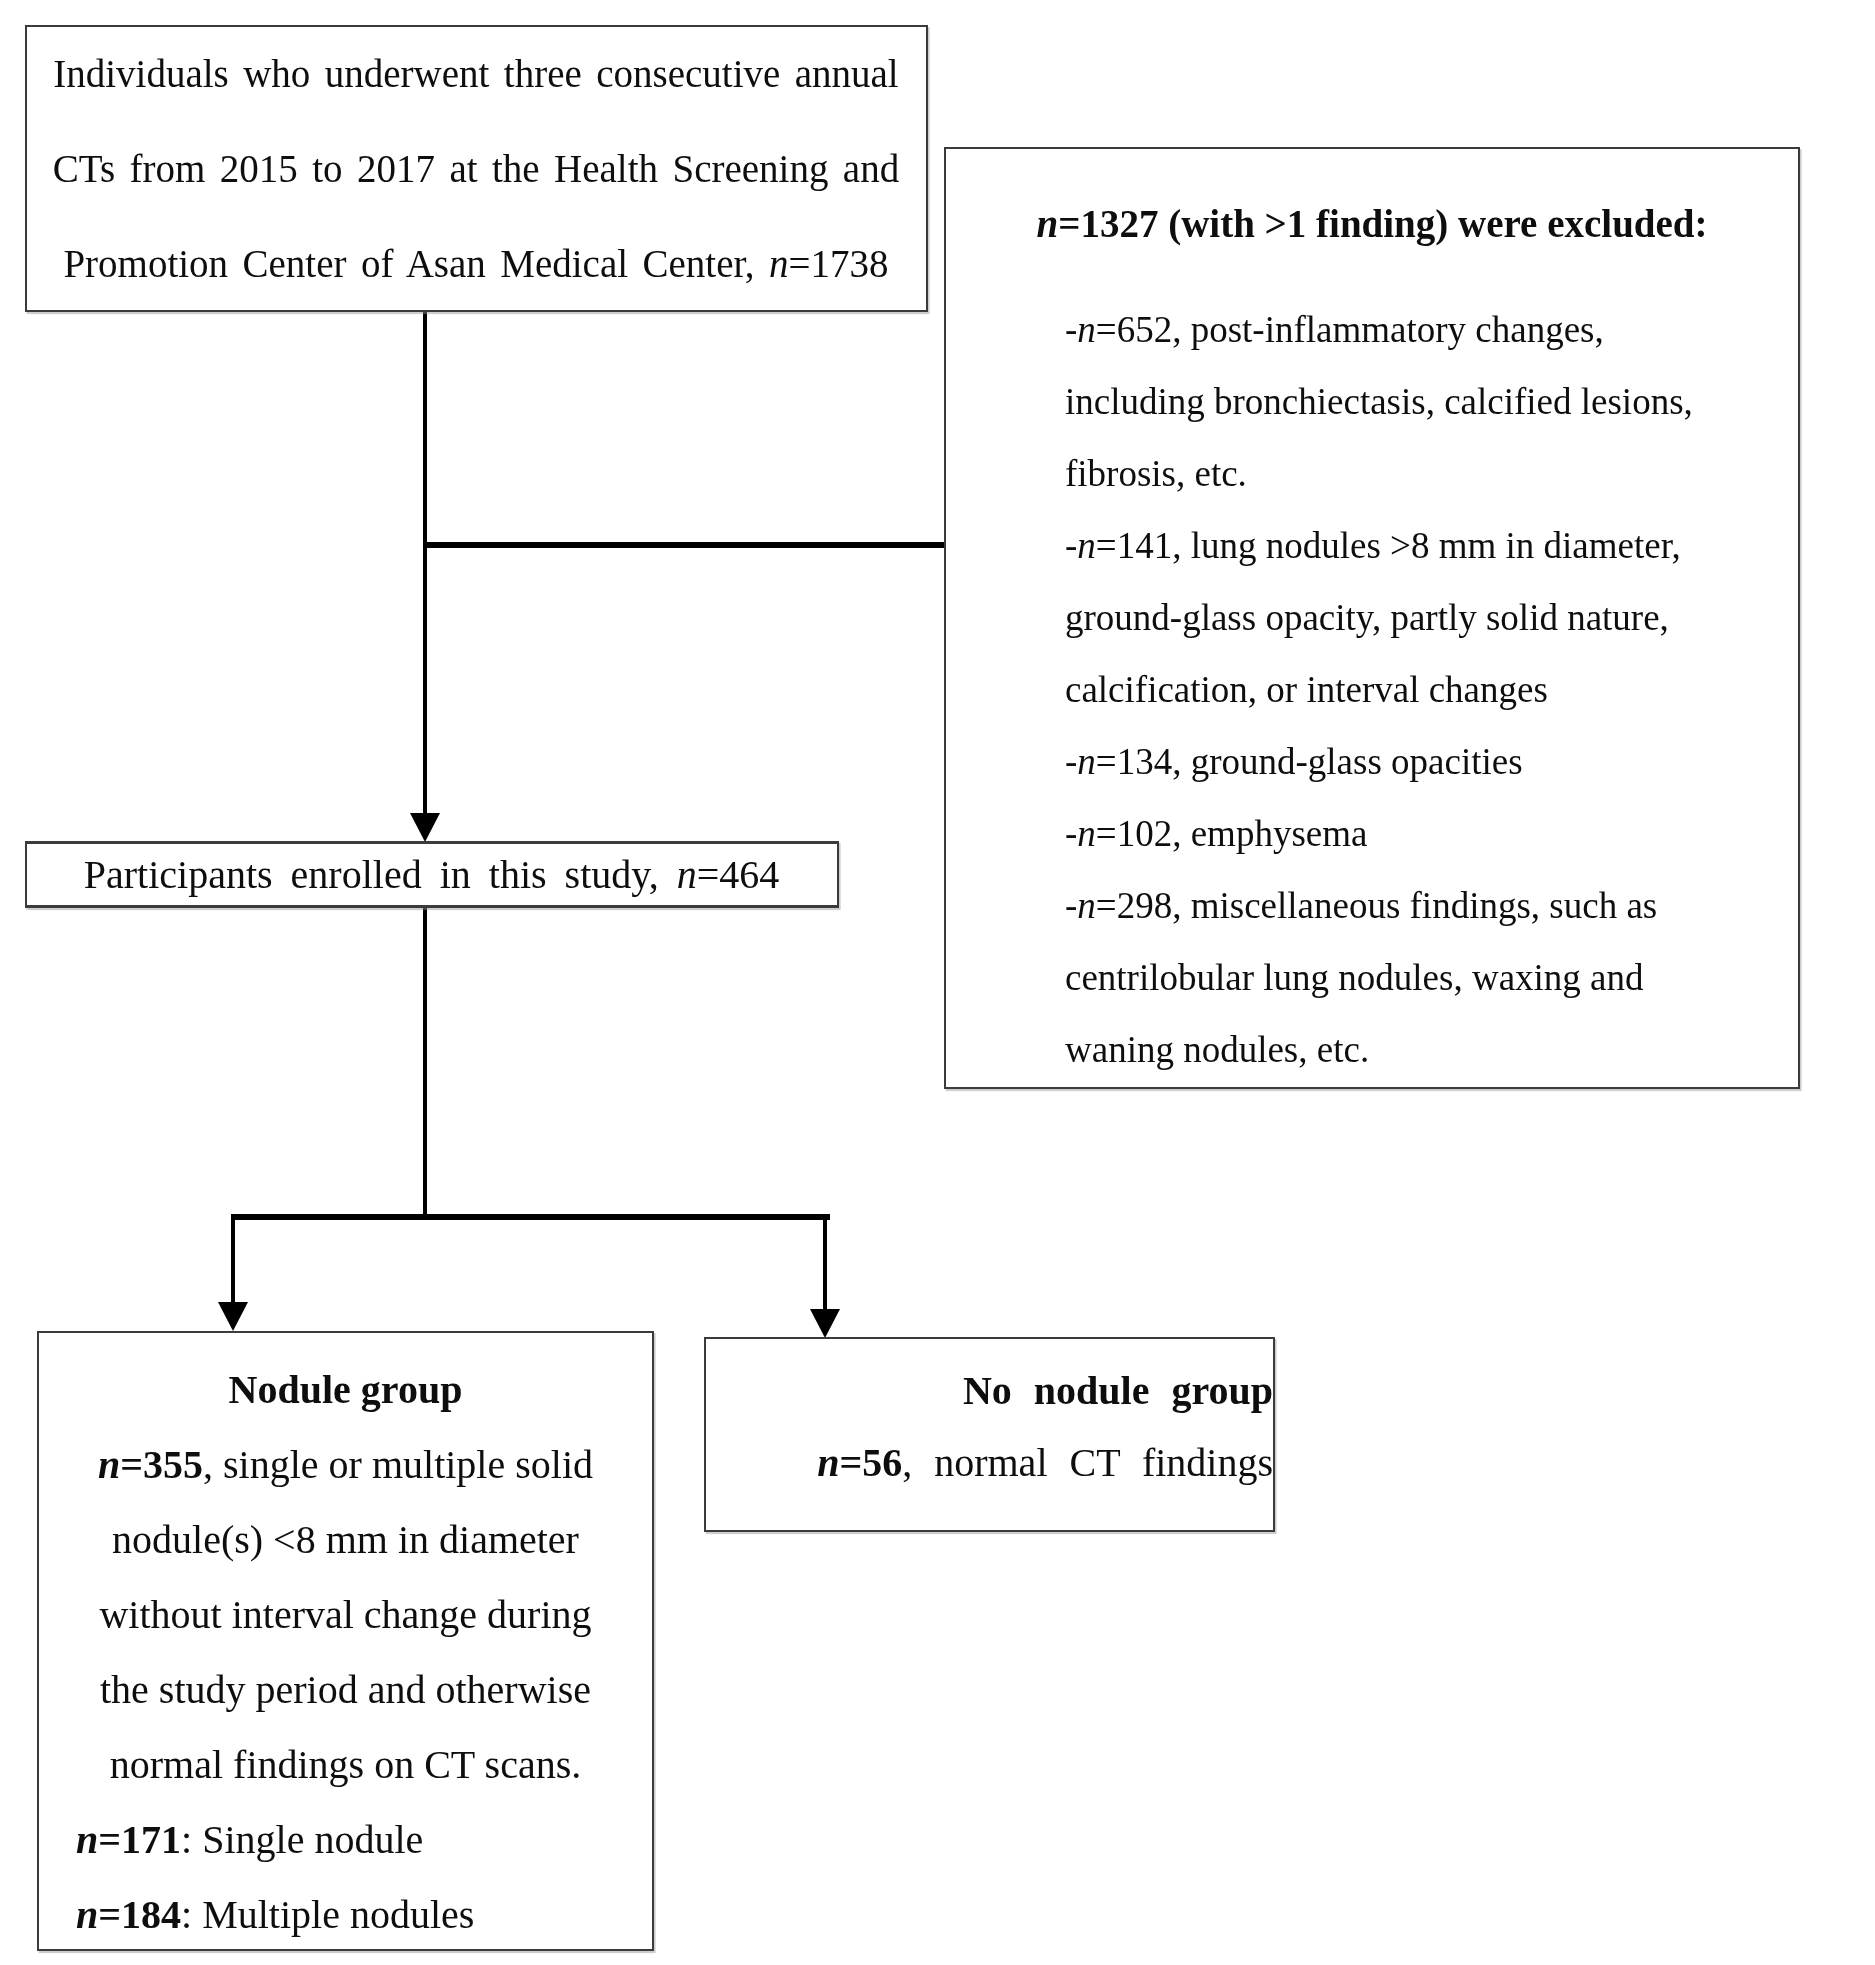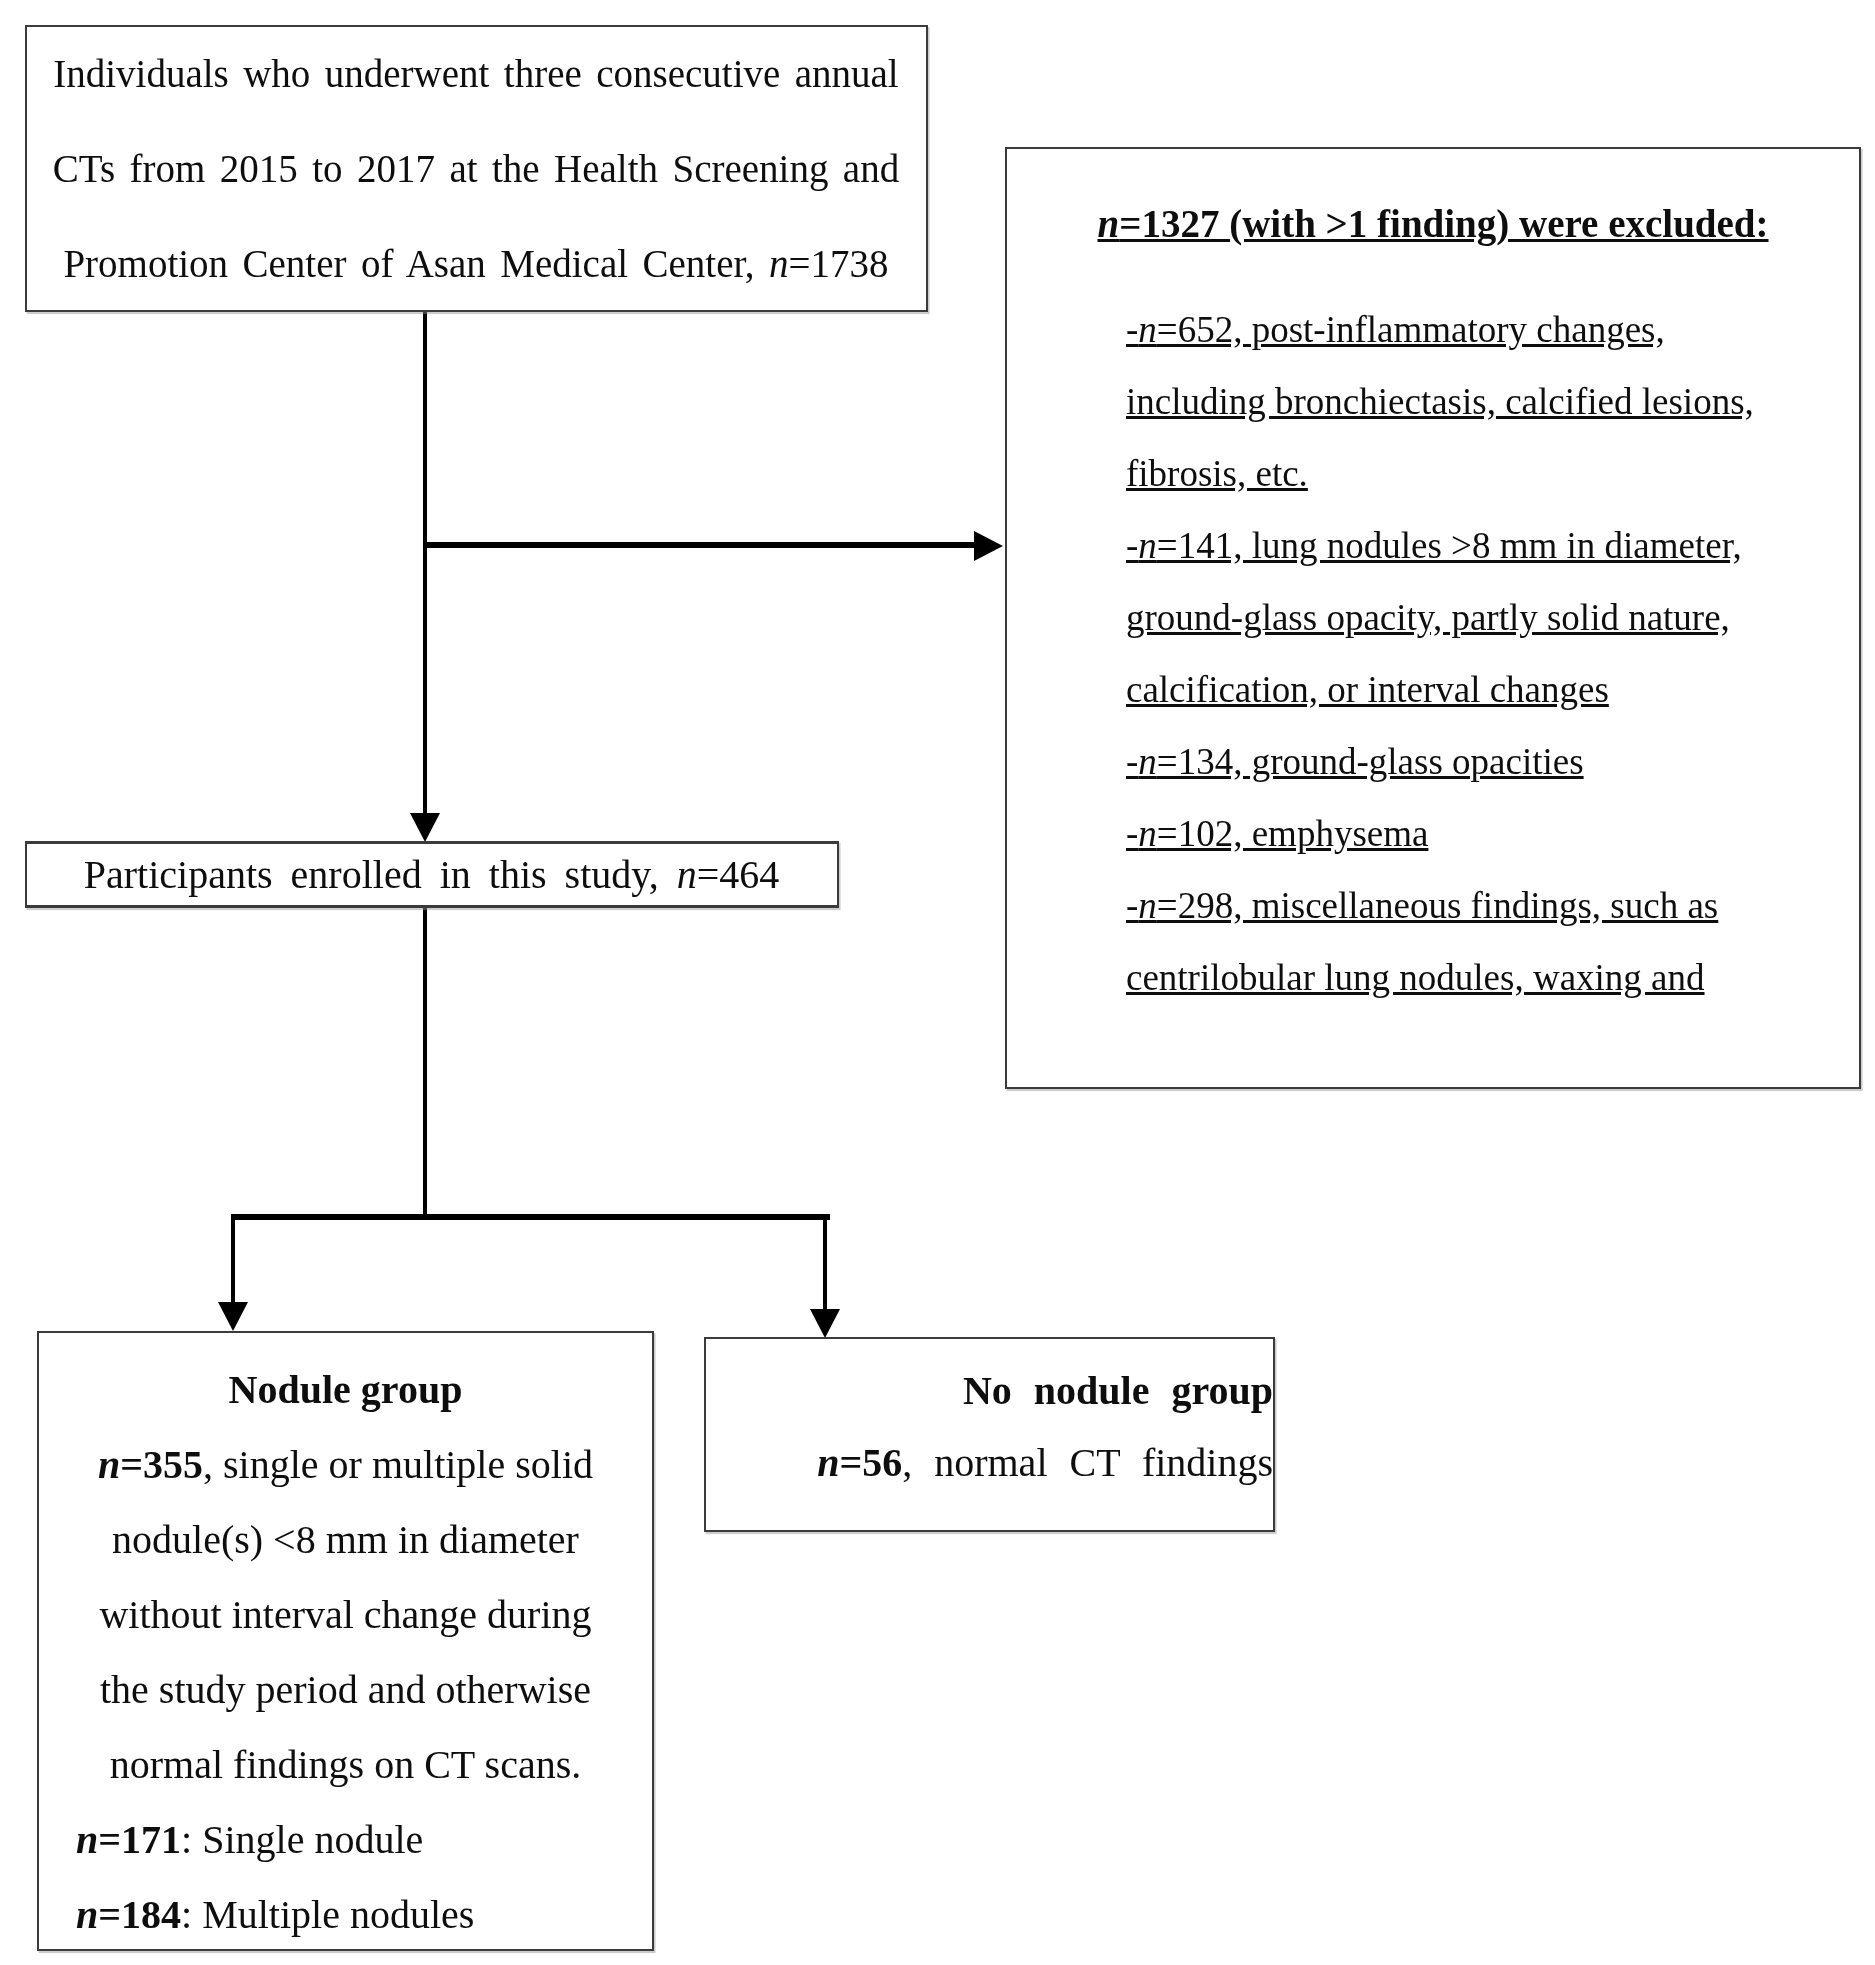--- a/index.html
+++ b/index.html
@@ -32,23 +32,22 @@
   #box-eligible{
     left:24.5px;top:24.5px;width:903px;height:287px;
     display:flex;flex-direction:column;justify-content:center;
     text-align:center;
     font-size:39px;line-height:95px;
     word-spacing:0.12em;
     padding:0 10.7px;
   }
 
   #box-excluded{
-    left:1005px;top:147px;width:856px;height:942px;
+    left:944px;top:147px;width:856px;height:942px;
     font-size:37px;
-    text-decoration:underline;
   }
   .exc-title{
     margin-top:45px;
     text-align:center;
     font-size:39px;line-height:60px;
     white-space:nowrap;
   }
   .exc-items{
     margin-top:40px;
     padding-left:119px;
@@ -138,20 +137,21 @@
       <div class="tl"><span class="s-r">-</span><span class="s-i">n</span><span class="s-r">=652, post-inflammatory changes,</span></div>
       <div class="tl"><span class="s-r">including bronchiectasis, calcified lesions,</span></div>
       <div class="tl"><span class="s-r">fibrosis, etc.</span></div>
       <div class="tl"><span class="s-r">-</span><span class="s-i">n</span><span class="s-r">=141, lung nodules &gt;8 mm in diameter,</span></div>
       <div class="tl"><span class="s-r">ground-glass opacity, partly solid nature,</span></div>
       <div class="tl"><span class="s-r">calcification, or interval changes</span></div>
       <div class="tl"><span class="s-r">-</span><span class="s-i">n</span><span class="s-r">=134, ground-glass opacities</span></div>
       <div class="tl"><span class="s-r">-</span><span class="s-i">n</span><span class="s-r">=102, emphysema</span></div>
       <div class="tl"><span class="s-r">-</span><span class="s-i">n</span><span class="s-r">=298, miscellaneous findings, such as</span></div>
       <div class="tl"><span class="s-r">centrilobular lung nodules, waxing and</span></div>
+      <div class="tl"><span class="s-r">waning nodules, etc.</span></div>
     </div>
   </div>
 
   <div class="box" id="box-enrolled">
     <div class="tl"><span class="s-r">Participants enrolled in this study, </span><span class="s-i">n</span><span class="s-r">=464</span></div>
   </div>
 
   <div class="box" id="box-nodule">
     <div class="tl"><span class="s-b">Nodule group</span></div>
     <div class="tl"><span class="s-bi">n</span><span class="s-b">=355</span><span class="s-r">, single or multiple solid</span></div>

